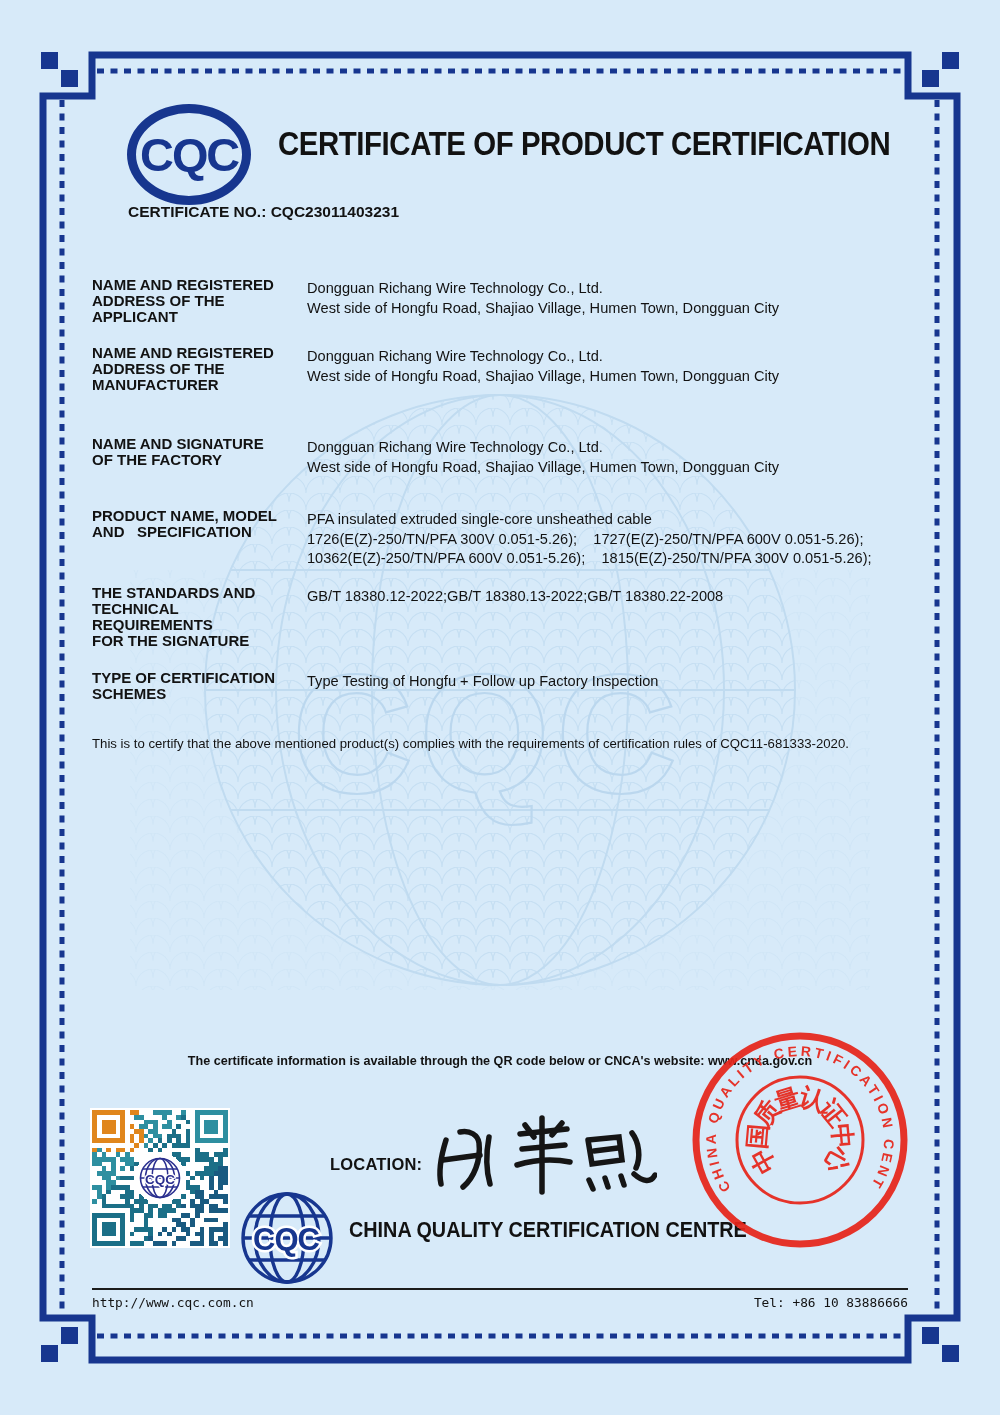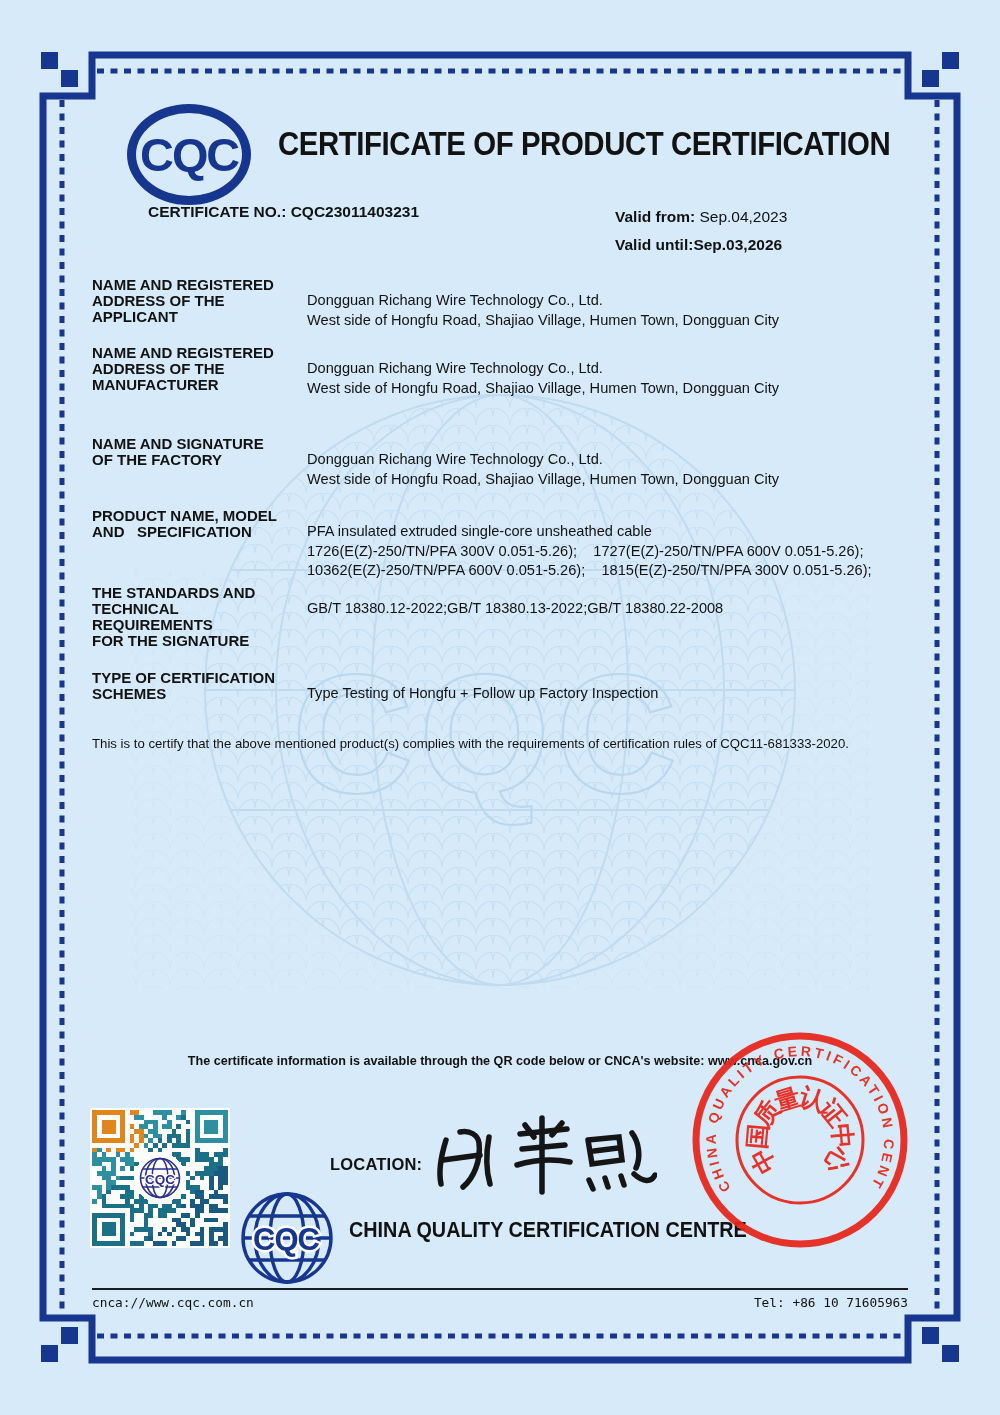--- a/index.html
+++ b/index.html
@@ -6,28 +6,28 @@
   .page{position:relative;width:1000px;height:1415px;background:#d7eaf9;overflow:hidden;
         font-family:"Liberation Sans","DejaVu Sans",sans-serif;color:#121212;}
   .abs{position:absolute;}
   svg{display:block;}
   
   .cqc-oval{left:127px;top:104px;width:106px;height:83px;border:9px solid #17368f;border-radius:50%;
             display:flex;align-items:center;justify-content:center;z-index:2;}
   .cqc-oval span{font-size:46px;font-weight:bold;color:#17368f;letter-spacing:-2px;transform:scaleX(1.02);}
   .title{left:278px;top:124px;font-size:34px;font-weight:bold;letter-spacing:-0.5px;white-space:nowrap;
          transform:scaleX(.865);transform-origin:left center;z-index:2;}
-  .certno{left:128px;top:203px;font-size:15.5px;font-weight:bold;z-index:2;margin-left:20px;}
+  .certno{left:128px;top:203px;font-size:15.5px;font-weight:bold;z-index:2;}
   .valid{left:615px;top:203px;font-size:15.5px;line-height:28px;z-index:2;}
   .valid .lab{font-weight:bold;}
   .valid .v2{font-weight:bold;}
   
   .row{position:absolute;left:92px;width:830px;z-index:2;}
   .row .lbl{position:absolute;left:0;top:0;width:205px;font-weight:bold;font-size:15px;line-height:16px;white-space:pre-wrap;}
-  .row .val{position:absolute;left:215px;top:2px;width:615px;font-size:14.6px;line-height:19.5px;white-space:pre-wrap;margin-top:12px;}
+  .row .val{position:absolute;left:215px;top:2px;width:615px;font-size:14.6px;line-height:19.5px;white-space:pre-wrap;}
   .para{left:92px;width:822px;font-size:13.2px;z-index:2;}
   .qrnote{left:90px;top:1054px;width:820px;text-align:center;font-size:12.6px;font-weight:600;z-index:2;}
   
   .sig-label{left:330px;top:1155px;font-size:16.5px;font-weight:bold;letter-spacing:.2px;z-index:2;}
   .issuer-name{left:349px;top:1217px;font-size:22px;font-weight:bold;white-space:nowrap;
                transform:scaleX(.9);transform-origin:left center;z-index:2;}
   
   .rule{left:92px;top:1288px;width:816px;height:2px;background:#1c1c1c;z-index:2;}
   .footer{left:92px;top:1295px;width:816px;font-family:"DejaVu Sans Mono","Liberation Mono",monospace;
           font-size:12.8px;z-index:2;display:flex;justify-content:space-between;}
@@ -88,30 +88,20 @@
 
   <div class="abs cqc-oval">
     <span>CQC</span>
   </div>
   <div class="abs title">CERTIFICATE OF PRODUCT CERTIFICATION</div>
 
   <div class="abs certno">
     <span>CERTIFICATE NO.:</span>
     <span> </span>
     <span>CQC23011403231</span>
-  </div>
-  <div class="abs valid">
-    <div>
-      <span class="lab">Valid from:</span>
-      <span> </span>
-      <span>Sep.04,2023</span>
-    </div>
-    <div>
-      <span class="lab">Valid until:</span><span class="v2">Sep.03,2026</span>
-    </div>
   </div>
 
   <div class="row" style="top:277px">
     <div class="lbl">NAME AND REGISTERED
 ADDRESS OF THE APPLICANT</div>
     <div class="val">Dongguan Richang Wire Technology Co., Ltd.
 West side of Hongfu Road, Shajiao Village, Humen Town, Dongguan City</div>
   </div>
   <div class="row" style="top:345px">
     <div class="lbl">NAME AND REGISTERED
@@ -509,17 +499,17 @@
         <text x="100.0127601063678" y="72.79150500551555" transform="rotate(-17 100.0127601063678 72.79150500551555)">量</text>
         <text x="123.9872398936322" y="72.79150500551555" transform="rotate(17 123.9872398936322 72.79150500551555)">认</text>
         <text x="143.8629844197358" y="86.19786396695666" transform="rotate(51 143.8629844197358 86.19786396695666)">证</text>
         <text x="152.84398262176157" y="108.42661454734602" transform="rotate(85 152.84398262176157 108.42661454734602)">中</text>
         <text x="147.85940799271523" y="131.87719443009982" transform="rotate(119 147.85940799271523 131.87719443009982)">心</text>
       </g>
   </svg>
 
   <div class="abs rule"></div>
   <div class="abs footer">
-    <span>cnca://www.cqc.com.cn</span>
-    <span>Tel: +86 10 71605963</span>
+    <span>http://www.cqc.com.cn</span>
+    <span>Tel: +86 10 83886666</span>
   </div>
 
 </div>
 
 </body></html>

